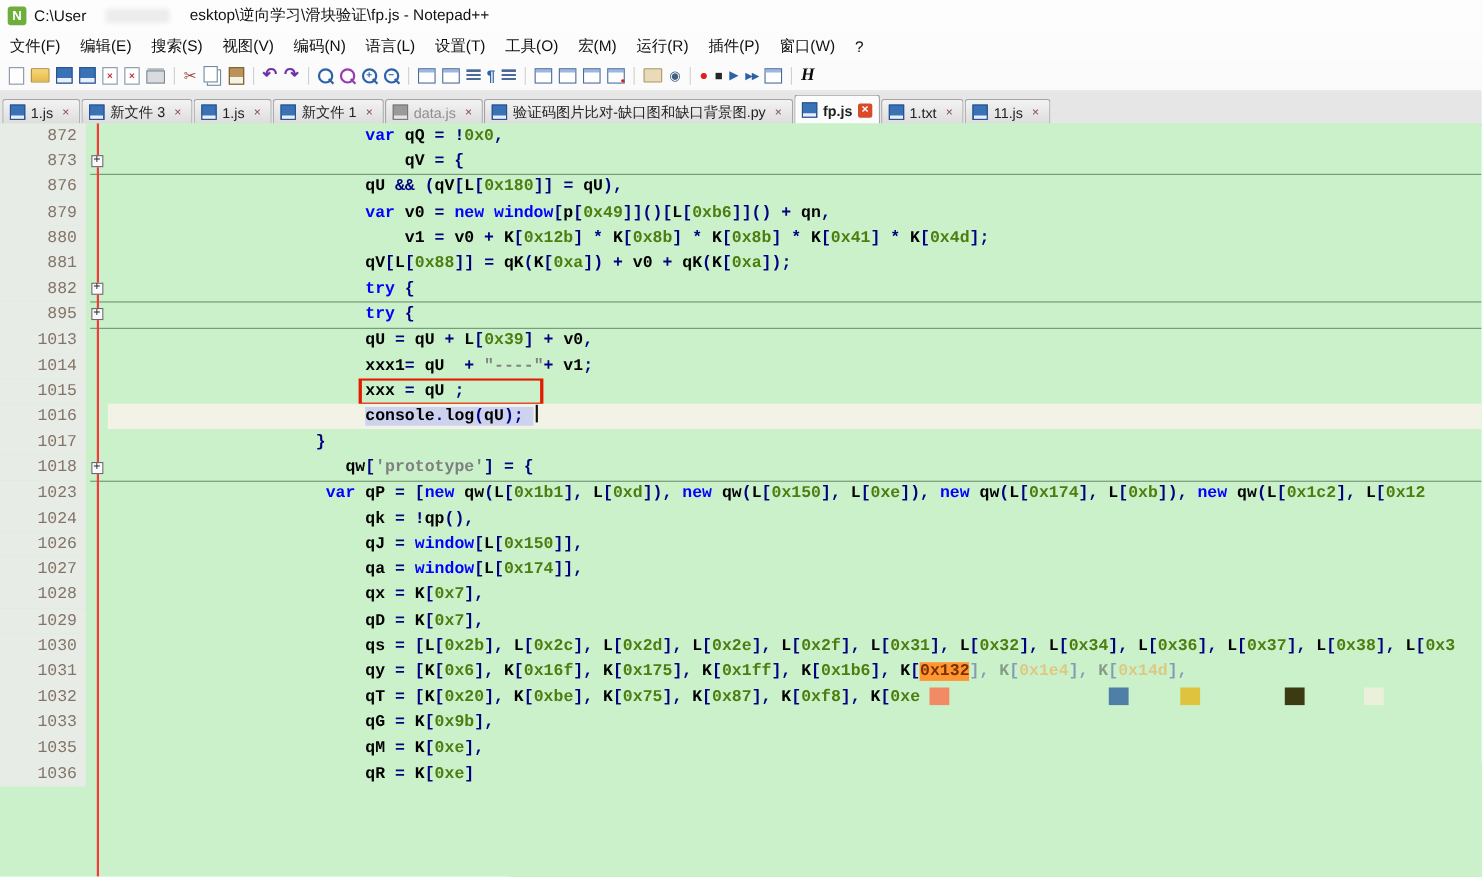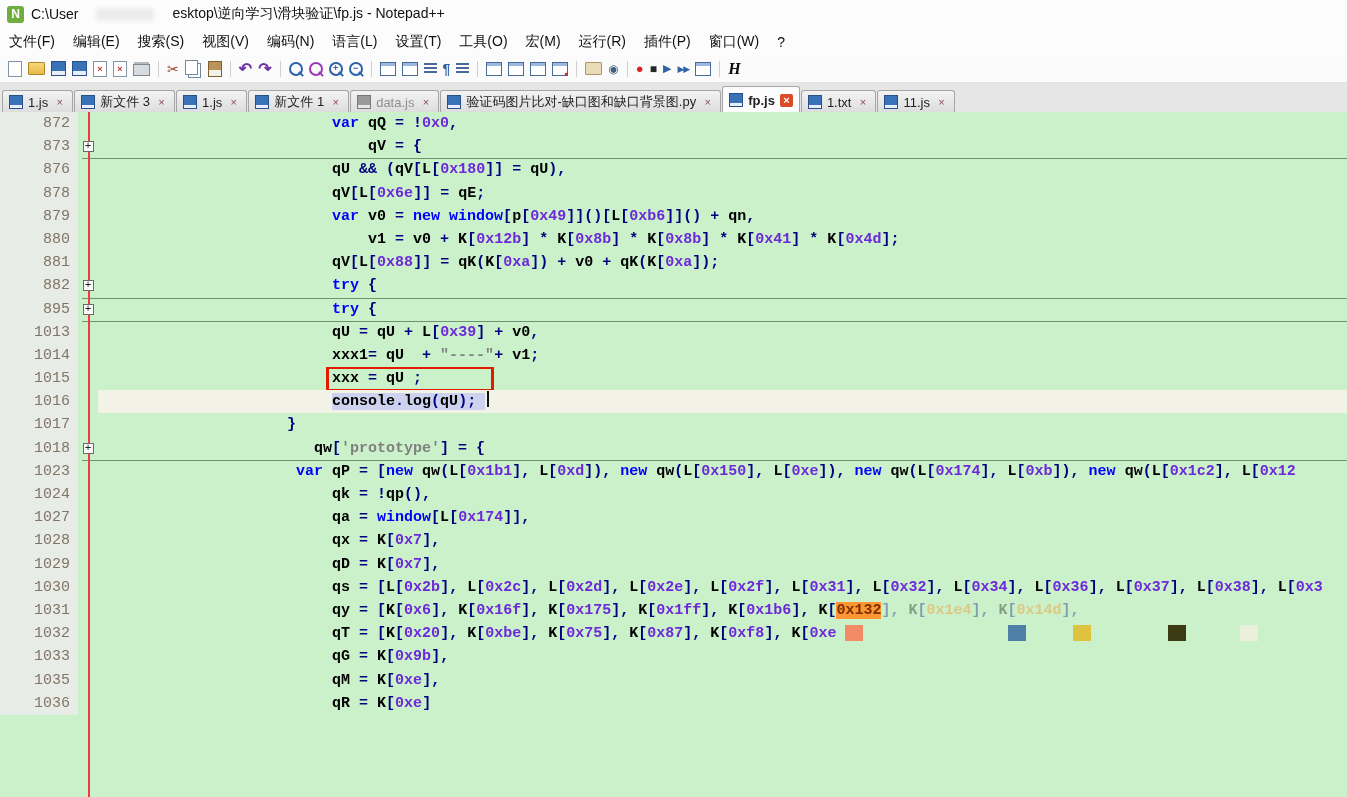--- a/index.html
+++ b/index.html
@@ -68,21 +68,21 @@
            text-align:center;color:#222;box-sizing:border-box;}
   .code{flex:1;white-space:pre;overflow:hidden;position:relative;font-weight:bold;color:#000;}
   .row.sep::after{content:"";position:absolute;left:82px;right:0;bottom:-1px;border-top:1px solid #6f926f;z-index:1;}
   .row.cur .code{background:#f2f2e6;}
   .sel{background:#cdd2ee;}
   .caret{display:inline-block;width:2px;height:16px;background:#111;margin-left:2px;vertical-align:-2px;}
   .anno{position:absolute;left:228px;top:-1px;width:162px;height:20px;border:3px solid #e41b00;z-index:4;}
   .swatch{position:absolute;top:3px;width:18px;height:16px;z-index:2;}
   .tk-k{color:#0000ff;}
   .tk-i{color:#000;}
-  .tk-n{color:#6d28d9;}
+  .tk-n{color:#4d7c0f;}
   .tk-o{color:#000080;}
   .tk-s{color:#808080;}
   .tk-hl{color:#7a3000;background:#ff9632;}
   .tk-f{color:#000;opacity:.35;}
   .tk-fo{color:#000080;opacity:.35;}
   .tk-fn{color:#ff7f00;opacity:.35;}
 </style>
 </head>
 <body>
 
@@ -212,25 +212,20 @@
         <span class="foldbox">+</span>
       </div>
       <div class="code"><span>                              </span><span class="tk-i">qV </span><span class="tk-o">= {</span></div>
     </div>
     <div class="row">
       <div class="ln">876</div>
       <div class="foldcell"></div>
       <div class="code"><span>                          </span><span class="tk-i">qU </span><span class="tk-o">&amp;&amp; (</span><span class="tk-i">qV</span><span class="tk-o">[</span><span class="tk-i">L</span><span class="tk-o">[</span><span class="tk-n">0x180</span><span class="tk-o">]] = </span><span class="tk-i">qU</span><span class="tk-o">),</span></div>
     </div>
     <div class="row">
-      <div class="ln">878</div>
-      <div class="foldcell"></div>
-      <div class="code"><span>                          </span><span class="tk-i">qV</span><span class="tk-o">[</span><span class="tk-i">L</span><span class="tk-o">[</span><span class="tk-n">0x6e</span><span class="tk-o">]] = </span><span class="tk-i">qE</span><span class="tk-o">;</span></div>
-    </div>
-    <div class="row">
       <div class="ln">879</div>
       <div class="foldcell"></div>
       <div class="code"><span>                          </span><span class="tk-k">var</span><span class="tk-i"> v0 </span><span class="tk-o">= </span><span class="tk-k">new window</span><span class="tk-o">[</span><span class="tk-i">p</span><span class="tk-o">[</span><span class="tk-n">0x49</span><span class="tk-o">]]()[</span><span class="tk-i">L</span><span class="tk-o">[</span><span class="tk-n">0xb6</span><span class="tk-o">]]() + </span><span class="tk-i">qn</span><span class="tk-o">,</span></div>
     </div>
     <div class="row">
       <div class="ln">880</div>
       <div class="foldcell"></div>
       <div class="code"><span>                              </span><span class="tk-i">v1 </span><span class="tk-o">= </span><span class="tk-i">v0 </span><span class="tk-o">+ </span><span class="tk-i">K</span><span class="tk-o">[</span><span class="tk-n">0x12b</span><span class="tk-o">] * </span><span class="tk-i">K</span><span class="tk-o">[</span><span class="tk-n">0x8b</span><span class="tk-o">] * </span><span class="tk-i">K</span><span class="tk-o">[</span><span class="tk-n">0x8b</span><span class="tk-o">] * </span><span class="tk-i">K</span><span class="tk-o">[</span><span class="tk-n">0x41</span><span class="tk-o">] * </span><span class="tk-i">K</span><span class="tk-o">[</span><span class="tk-n">0x4d</span><span class="tk-o">];</span></div>
     </div>
     <div class="row">
@@ -288,20 +283,25 @@
       <div class="ln">1023</div>
       <div class="foldcell"></div>
       <div class="code"><span>                      </span><span class="tk-k">var</span><span class="tk-i"> qP </span><span class="tk-o">= [</span><span class="tk-k">new</span><span class="tk-i"> qw</span><span class="tk-o">(</span><span class="tk-i">L</span><span class="tk-o">[</span><span class="tk-n">0x1b1</span><span class="tk-o">], </span><span class="tk-i">L</span><span class="tk-o">[</span><span class="tk-n">0xd</span><span class="tk-o">]), </span><span class="tk-k">new</span><span class="tk-i"> qw</span><span class="tk-o">(</span><span class="tk-i">L</span><span class="tk-o">[</span><span class="tk-n">0x150</span><span class="tk-o">], </span><span class="tk-i">L</span><span class="tk-o">[</span><span class="tk-n">0xe</span><span class="tk-o">]), </span><span class="tk-k">new</span><span class="tk-i"> qw</span><span class="tk-o">(</span><span class="tk-i">L</span><span class="tk-o">[</span><span class="tk-n">0x174</span><span class="tk-o">], </span><span class="tk-i">L</span><span class="tk-o">[</span><span class="tk-n">0xb</span><span class="tk-o">]), </span><span class="tk-k">new</span><span class="tk-i"> qw</span><span class="tk-o">(</span><span class="tk-i">L</span><span class="tk-o">[</span><span class="tk-n">0x1c2</span><span class="tk-o">], </span><span class="tk-i">L</span><span class="tk-o">[</span><span class="tk-n">0x12</span></div>
     </div>
     <div class="row">
       <div class="ln">1024</div>
       <div class="foldcell"></div>
       <div class="code"><span>                          </span><span class="tk-i">qk </span><span class="tk-o">= !</span><span class="tk-i">qp</span><span class="tk-o">(),</span></div>
     </div>
     <div class="row">
+      <div class="ln">1026</div>
+      <div class="foldcell"></div>
+      <div class="code"><span>                          </span><span class="tk-i">qJ </span><span class="tk-o">= </span><span class="tk-k">window</span><span class="tk-o">[</span><span class="tk-i">L</span><span class="tk-o">[</span><span class="tk-n">0x150</span><span class="tk-o">]],</span></div>
+    </div>
+    <div class="row">
       <div class="ln">1027</div>
       <div class="foldcell"></div>
       <div class="code"><span>                          </span><span class="tk-i">qa </span><span class="tk-o">= </span><span class="tk-k">window</span><span class="tk-o">[</span><span class="tk-i">L</span><span class="tk-o">[</span><span class="tk-n">0x174</span><span class="tk-o">]],</span></div>
     </div>
     <div class="row">
       <div class="ln">1028</div>
       <div class="foldcell"></div>
       <div class="code"><span>                          </span><span class="tk-i">qx </span><span class="tk-o">= </span><span class="tk-i">K</span><span class="tk-o">[</span><span class="tk-n">0x7</span><span class="tk-o">],</span></div>
     </div>
     <div class="row">

